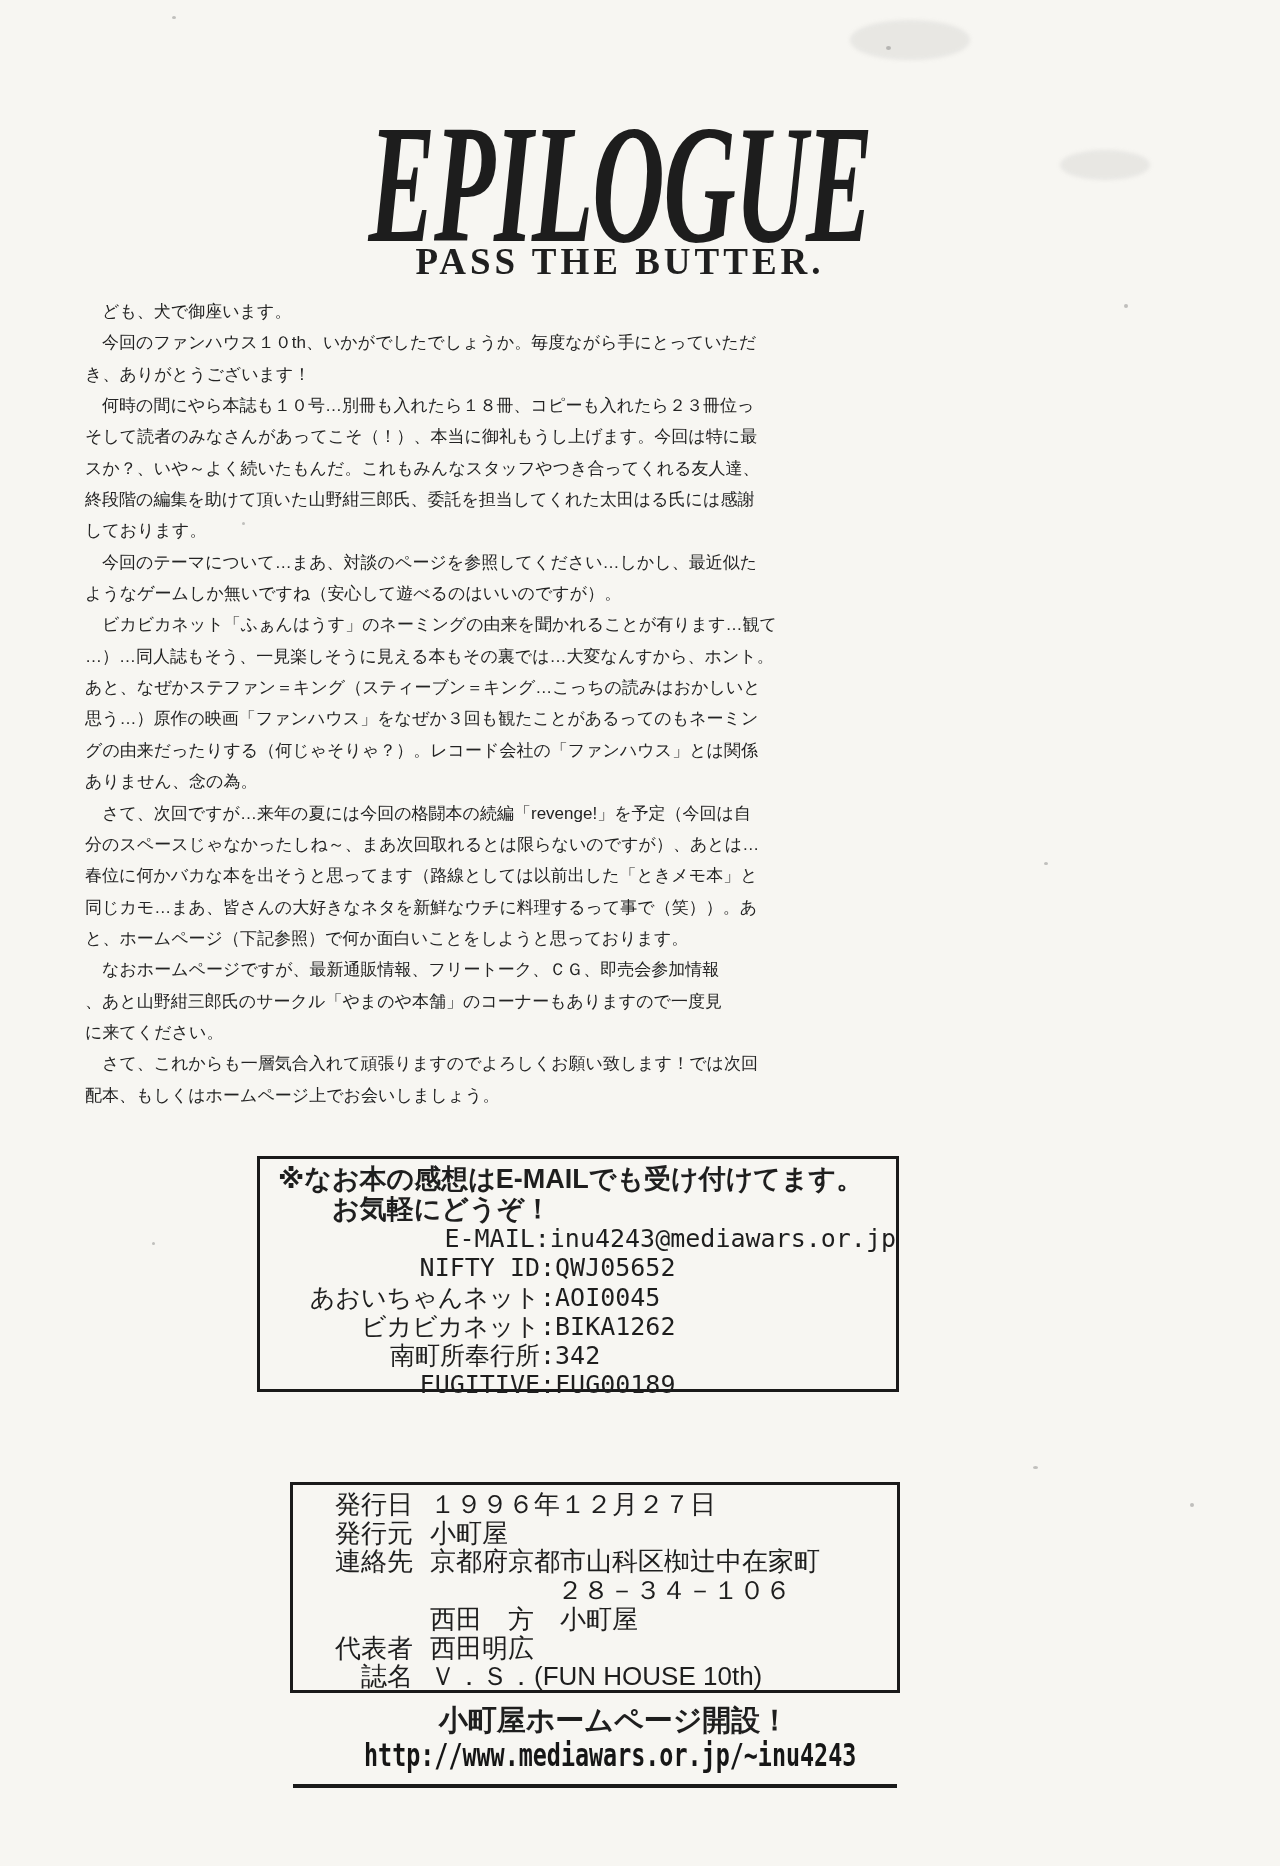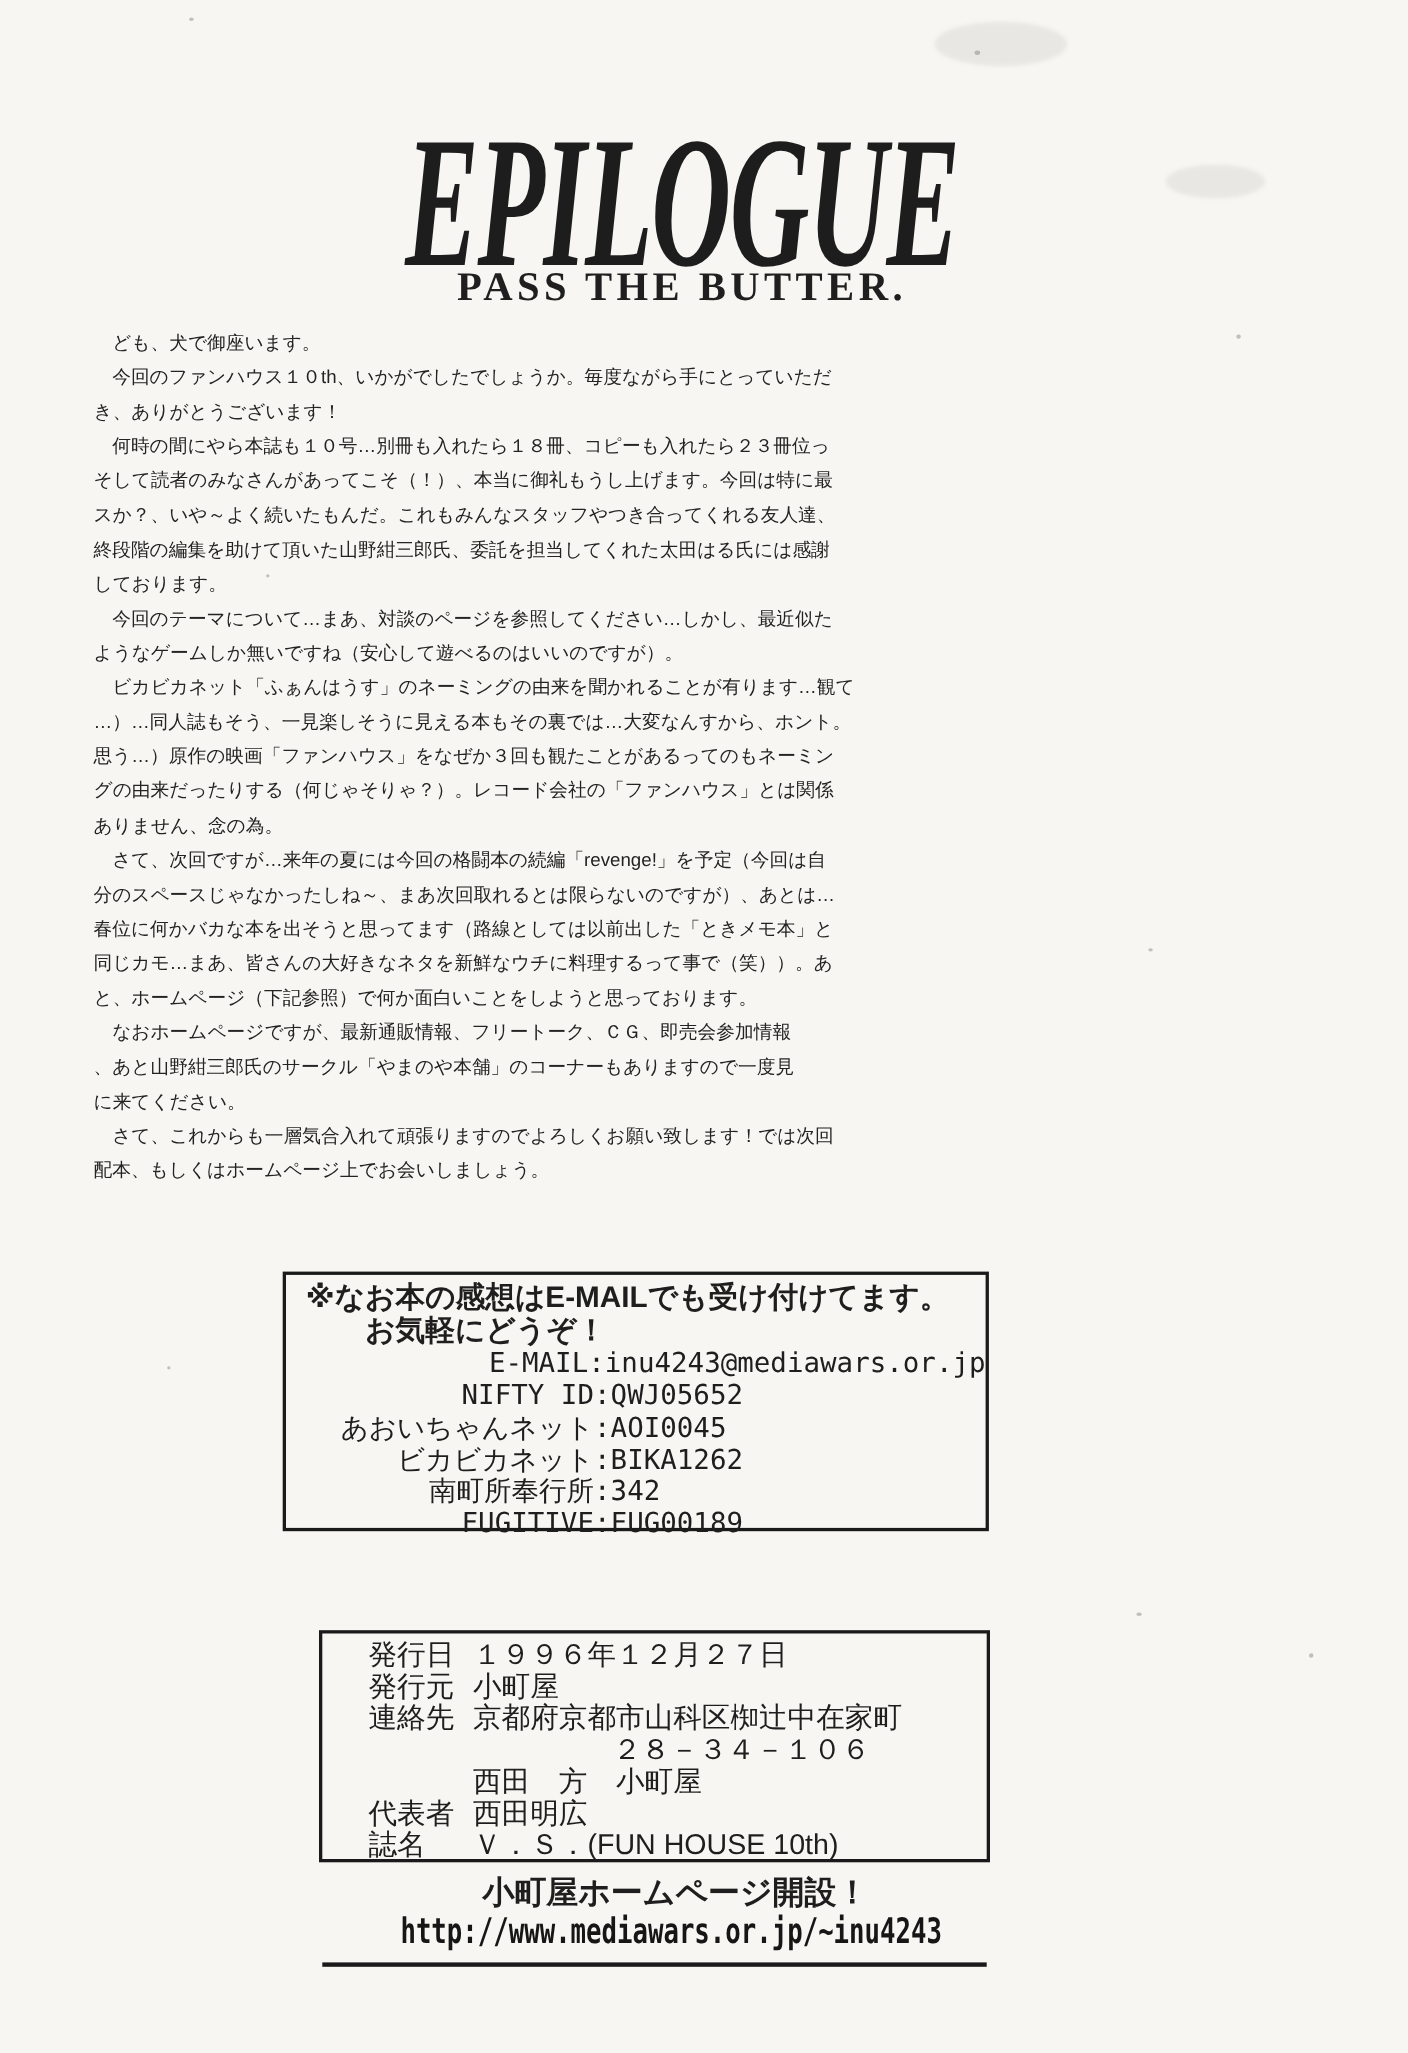--- a/index.html
+++ b/index.html
@@ -60,21 +60,21 @@
     display:flex;font-size:25px;line-height:29.3px;
     font-family:"DejaVu Sans Mono","Liberation Mono",monospace;
     color:#1e1e1e;
   }
   .contact-box .entry .lbl{width:280px;text-align:right;white-space:pre;}
   .contact-box .entry .sep{white-space:pre;}
   .contact-box .entry .val{white-space:pre;}
 
   .colophon-box{left:290px;top:1482px;width:610px;height:211px;padding-top:5px;}
   .colophon-box .crow{display:flex;font-size:26px;line-height:28.7px;color:#1e1e1e;}
-  .colophon-box .crow .lbl{width:78px;margin-left:42px;white-space:pre;}
+  .colophon-box .crow .lbl{width:78px;margin-left:42px;text-align:right;white-space:pre;}
   .colophon-box .crow .val{margin-left:17px;white-space:pre;}
   .colophon-box .crow .val.indent{padding-left:127px;}
 
   .homepage-note{
     position:absolute;left:85px;top:1701px;width:1058px;
     font-size:29px;font-weight:bold;text-align:center;white-space:pre;color:#1e1e1e;
   }
   .url-line{
     position:absolute;left:0;top:1736px;width:1220px;text-align:center;
   }
@@ -115,20 +115,21 @@
       <div class="bline">き、ありがとうございます！</div>
       <div class="bline">　何時の間にやら本誌も１０号…別冊も入れたら１８冊、コピーも入れたら２３冊位っ</div>
       <div class="bline">そして読者のみなさんがあってこそ（！）、本当に御礼もうし上げます。今回は特に最</div>
       <div class="bline">スか？、いや～よく続いたもんだ。これもみんなスタッフやつき合ってくれる友人達、</div>
       <div class="bline">終段階の編集を助けて頂いた山野紺三郎氏、委託を担当してくれた太田はる氏には感謝</div>
       <div class="bline">しております。</div>
       <div class="bline">　今回のテーマについて…まあ、対談のページを参照してください…しかし、最近似た</div>
       <div class="bline">ようなゲームしか無いですね（安心して遊べるのはいいのですが）。</div>
       <div class="bline">　ビカビカネット「ふぁんはうす」のネーミングの由来を聞かれることが有ります…観て</div>
       <div class="bline">…）…同人誌もそう、一見楽しそうに見える本もその裏では…大変なんすから、ホント。</div>
+      <div class="bline">あと、なぜかステファン＝キング（スティーブン＝キング…こっちの読みはおかしいと</div>
       <div class="bline">思う…）原作の映画「ファンハウス」をなぜか３回も観たことがあるってのもネーミン</div>
       <div class="bline">グの由来だったりする（何じゃそりゃ？）。レコード会社の「ファンハウス」とは関係</div>
       <div class="bline">ありません、念の為。</div>
       <div class="bline">　さて、次回ですが…来年の夏には今回の格闘本の続編「revenge!」を予定（今回は自</div>
       <div class="bline">分のスペースじゃなかったしね～、まあ次回取れるとは限らないのですが）、あとは…</div>
       <div class="bline">春位に何かバカな本を出そうと思ってます（路線としては以前出した「ときメモ本」と</div>
       <div class="bline">同じカモ…まあ、皆さんの大好きなネタを新鮮なウチに料理するって事で（笑））。あ</div>
       <div class="bline">と、ホームページ（下記参照）で何か面白いことをしようと思っております。</div>
       <div class="bline">　なおホームページですが、最新通販情報、フリートーク、ＣＧ、即売会参加情報</div>
       <div class="bline">、あと山野紺三郎氏のサークル「やまのや本舗」のコーナーもありますので一度見</div>

